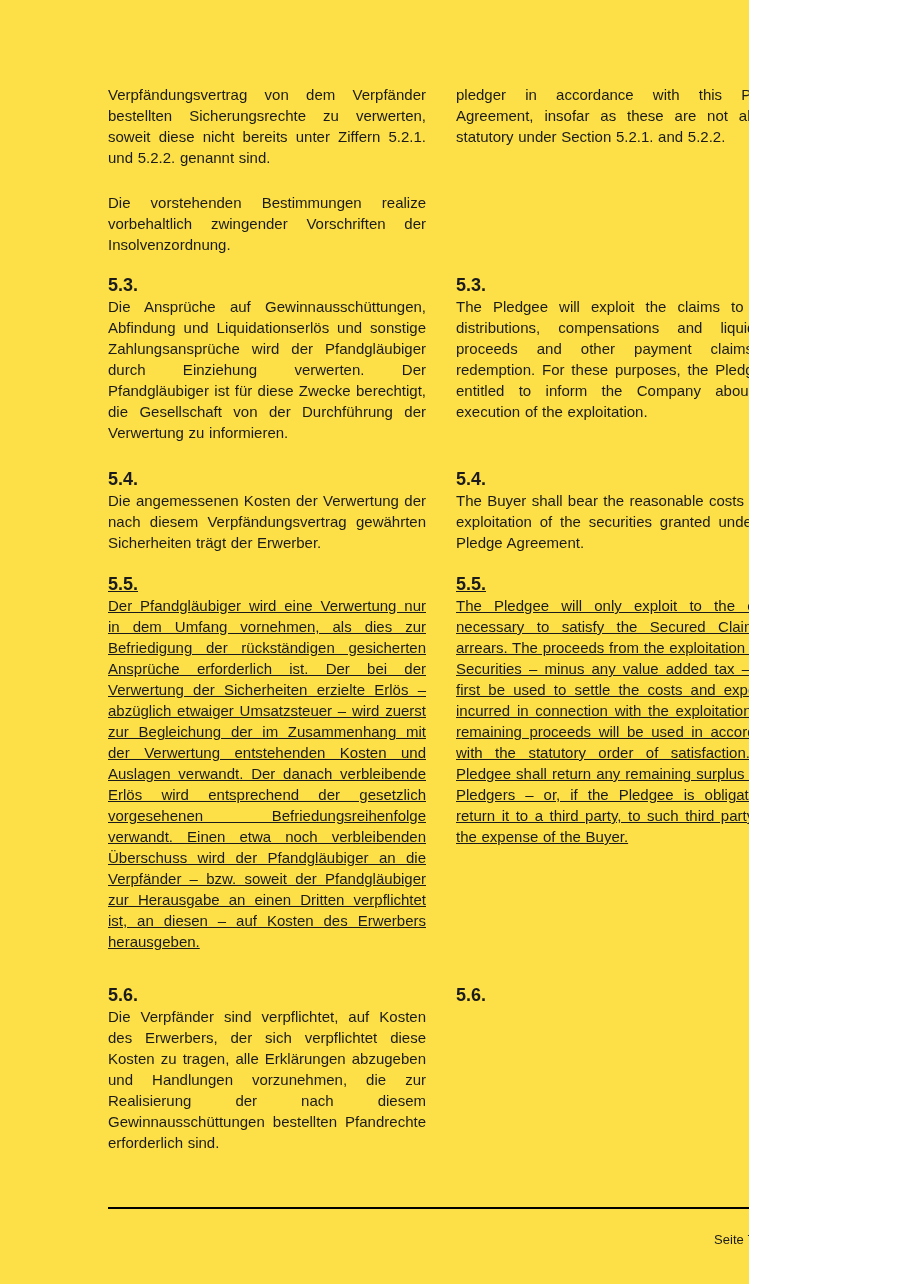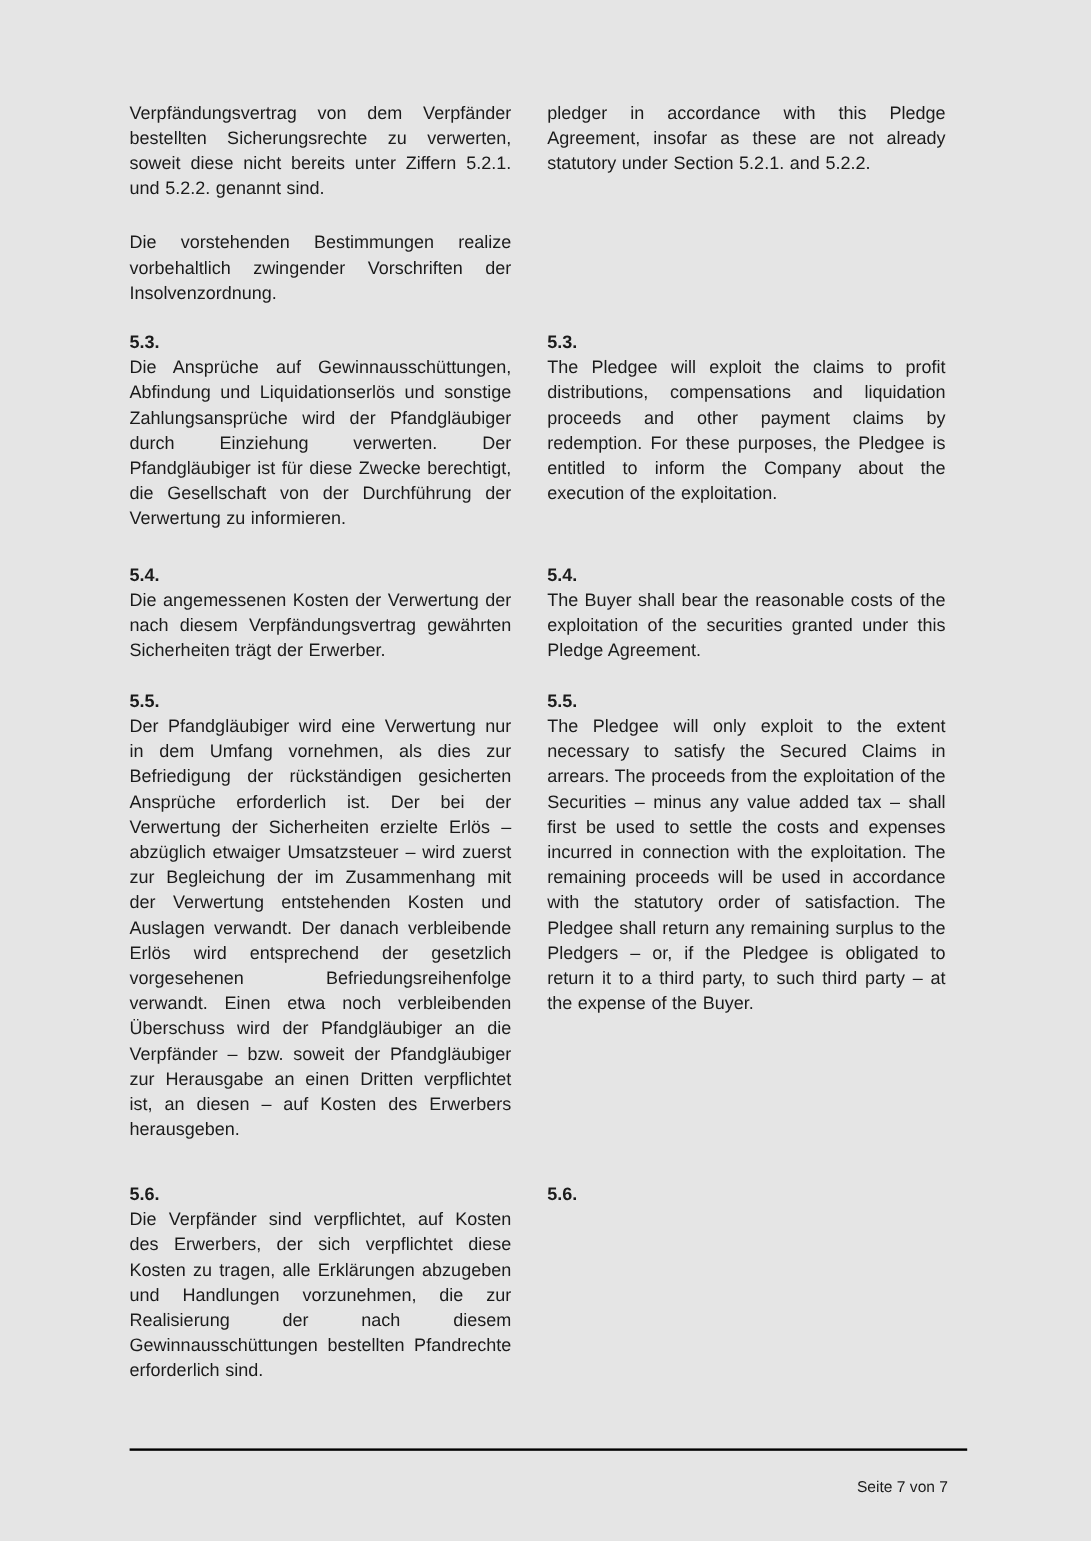--- a/index.html
+++ b/index.html
@@ -2,47 +2,47 @@
 <html><head>
 <meta charset="utf-8">
 <style>
   html, body {
     margin: 0;
     padding: 0;
     background: #ffffff;
   }
   .page {
     position: relative;
-    width: 909px;
+    width: 749px;
     height: 1284px;
-    background: #e5e5e5;
+    background: #fde047;
     font-family: "Liberation Sans", sans-serif;
     color: #1b1b1b;
     overflow: hidden;
   }
   .content {
     position: absolute;
     left: 108px;
     top: 84px;
     width: 680px;
   }
   .row {
     display: grid;
     grid-template-columns: 318px 332px;
     column-gap: 30px;
   }
   .row-0 { margin-bottom: 24px; }
   .row-1 { margin-bottom: 20px; }
   .row-2 { margin-bottom: 26px; }
   .row-3 { margin-bottom: 21px; }
-  .row-4 { margin-bottom: 33px; }
+  .row-4 { margin-bottom: 33px; text-decoration: underline; }
   .row-5 { margin-bottom: 16px; }
   .heading {
     font-weight: bold;
-    font-size: 15px;
+    font-size: 18px;
     line-height: 21px;
   }
   .para {
     margin: 0;
     font-size: 15px;
     line-height: 21px;
     text-align: justify;
     text-justify: inter-word;
     hyphens: none;
     word-spacing: 0.5px;

